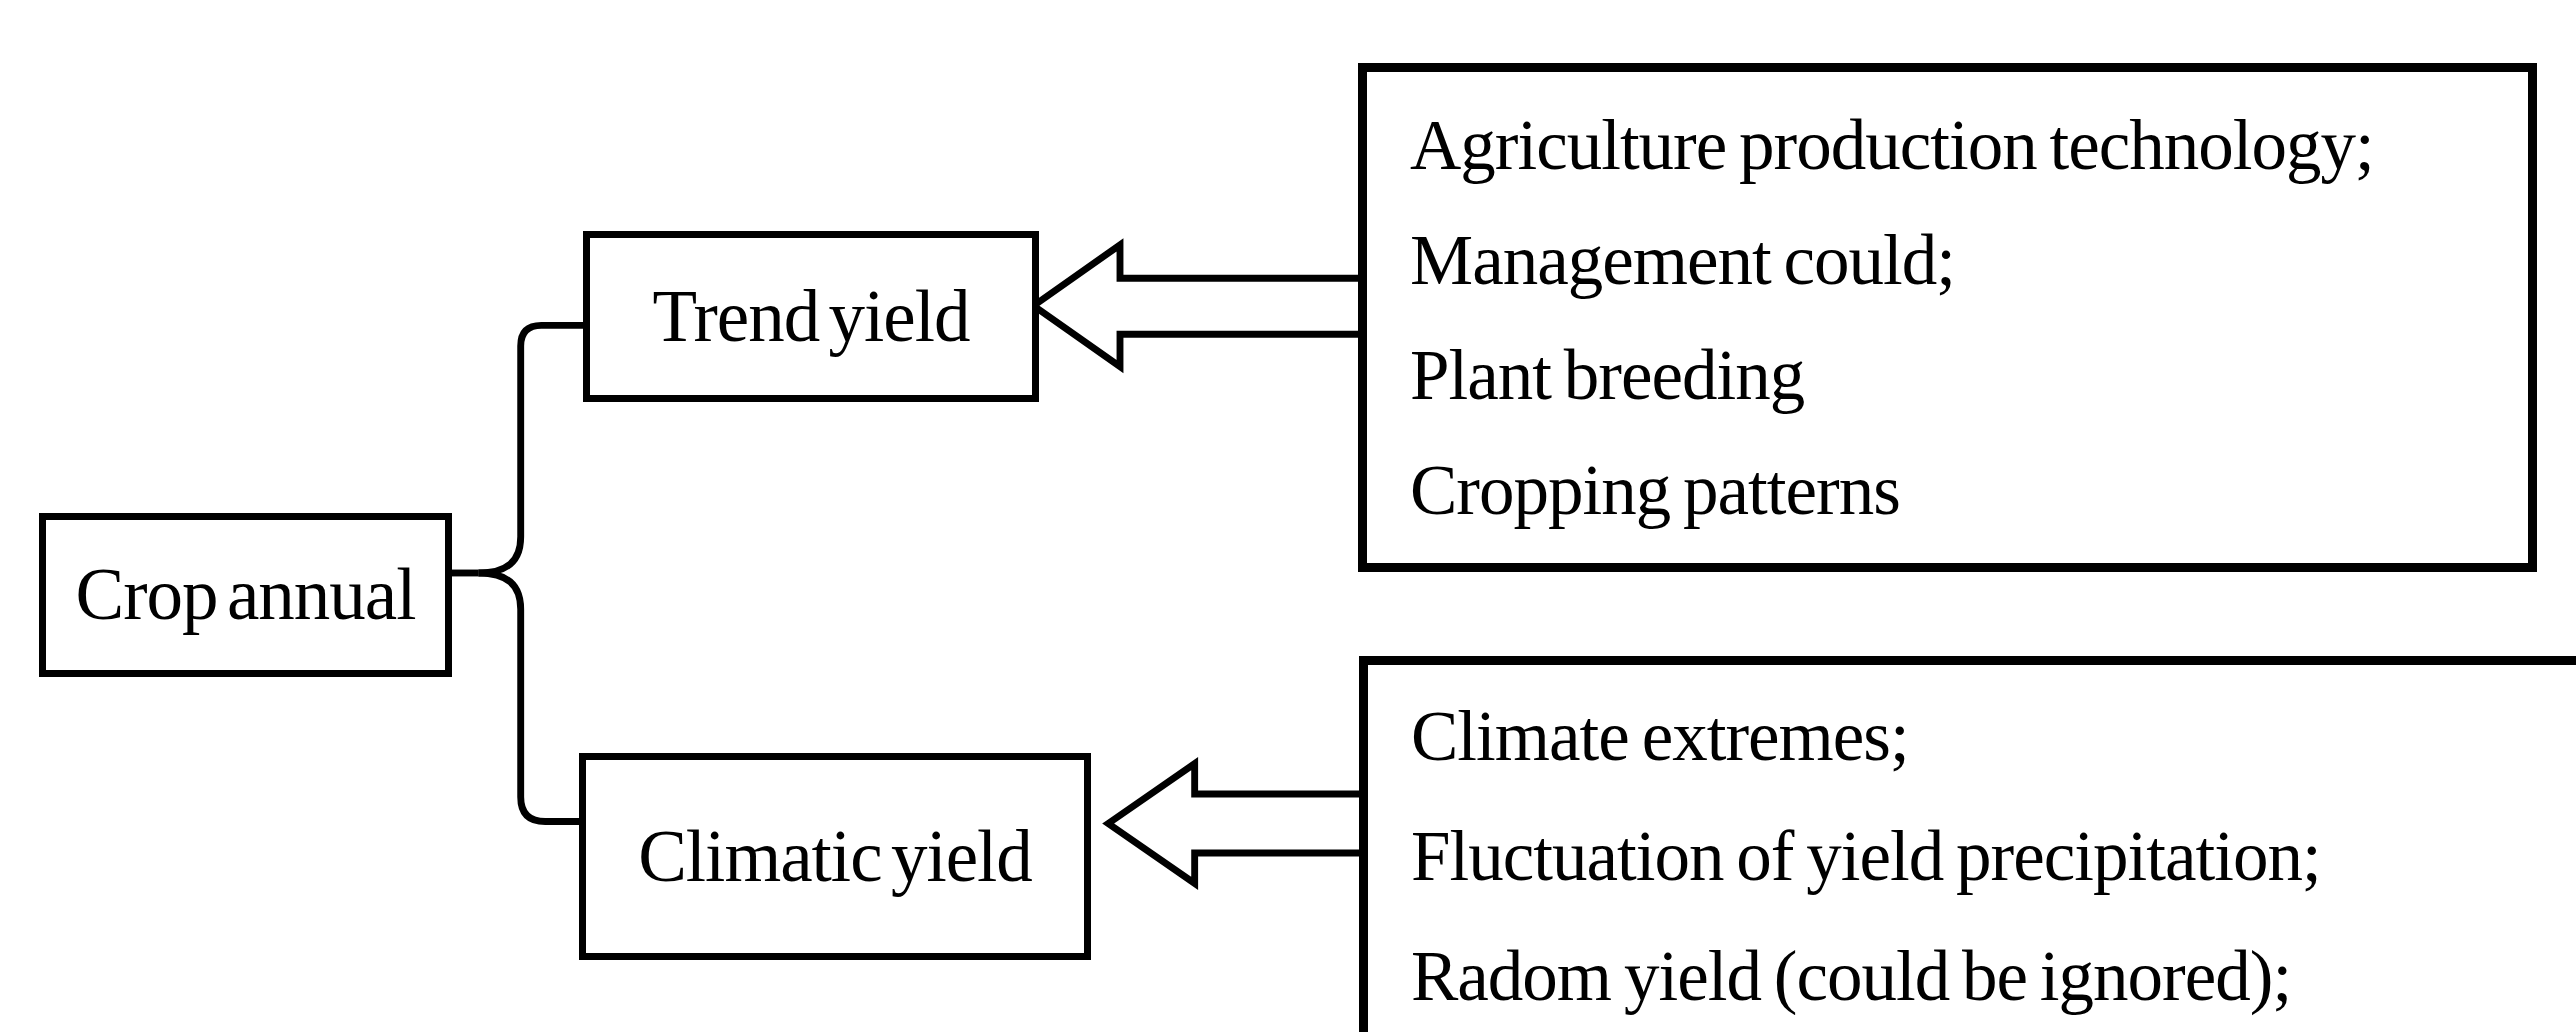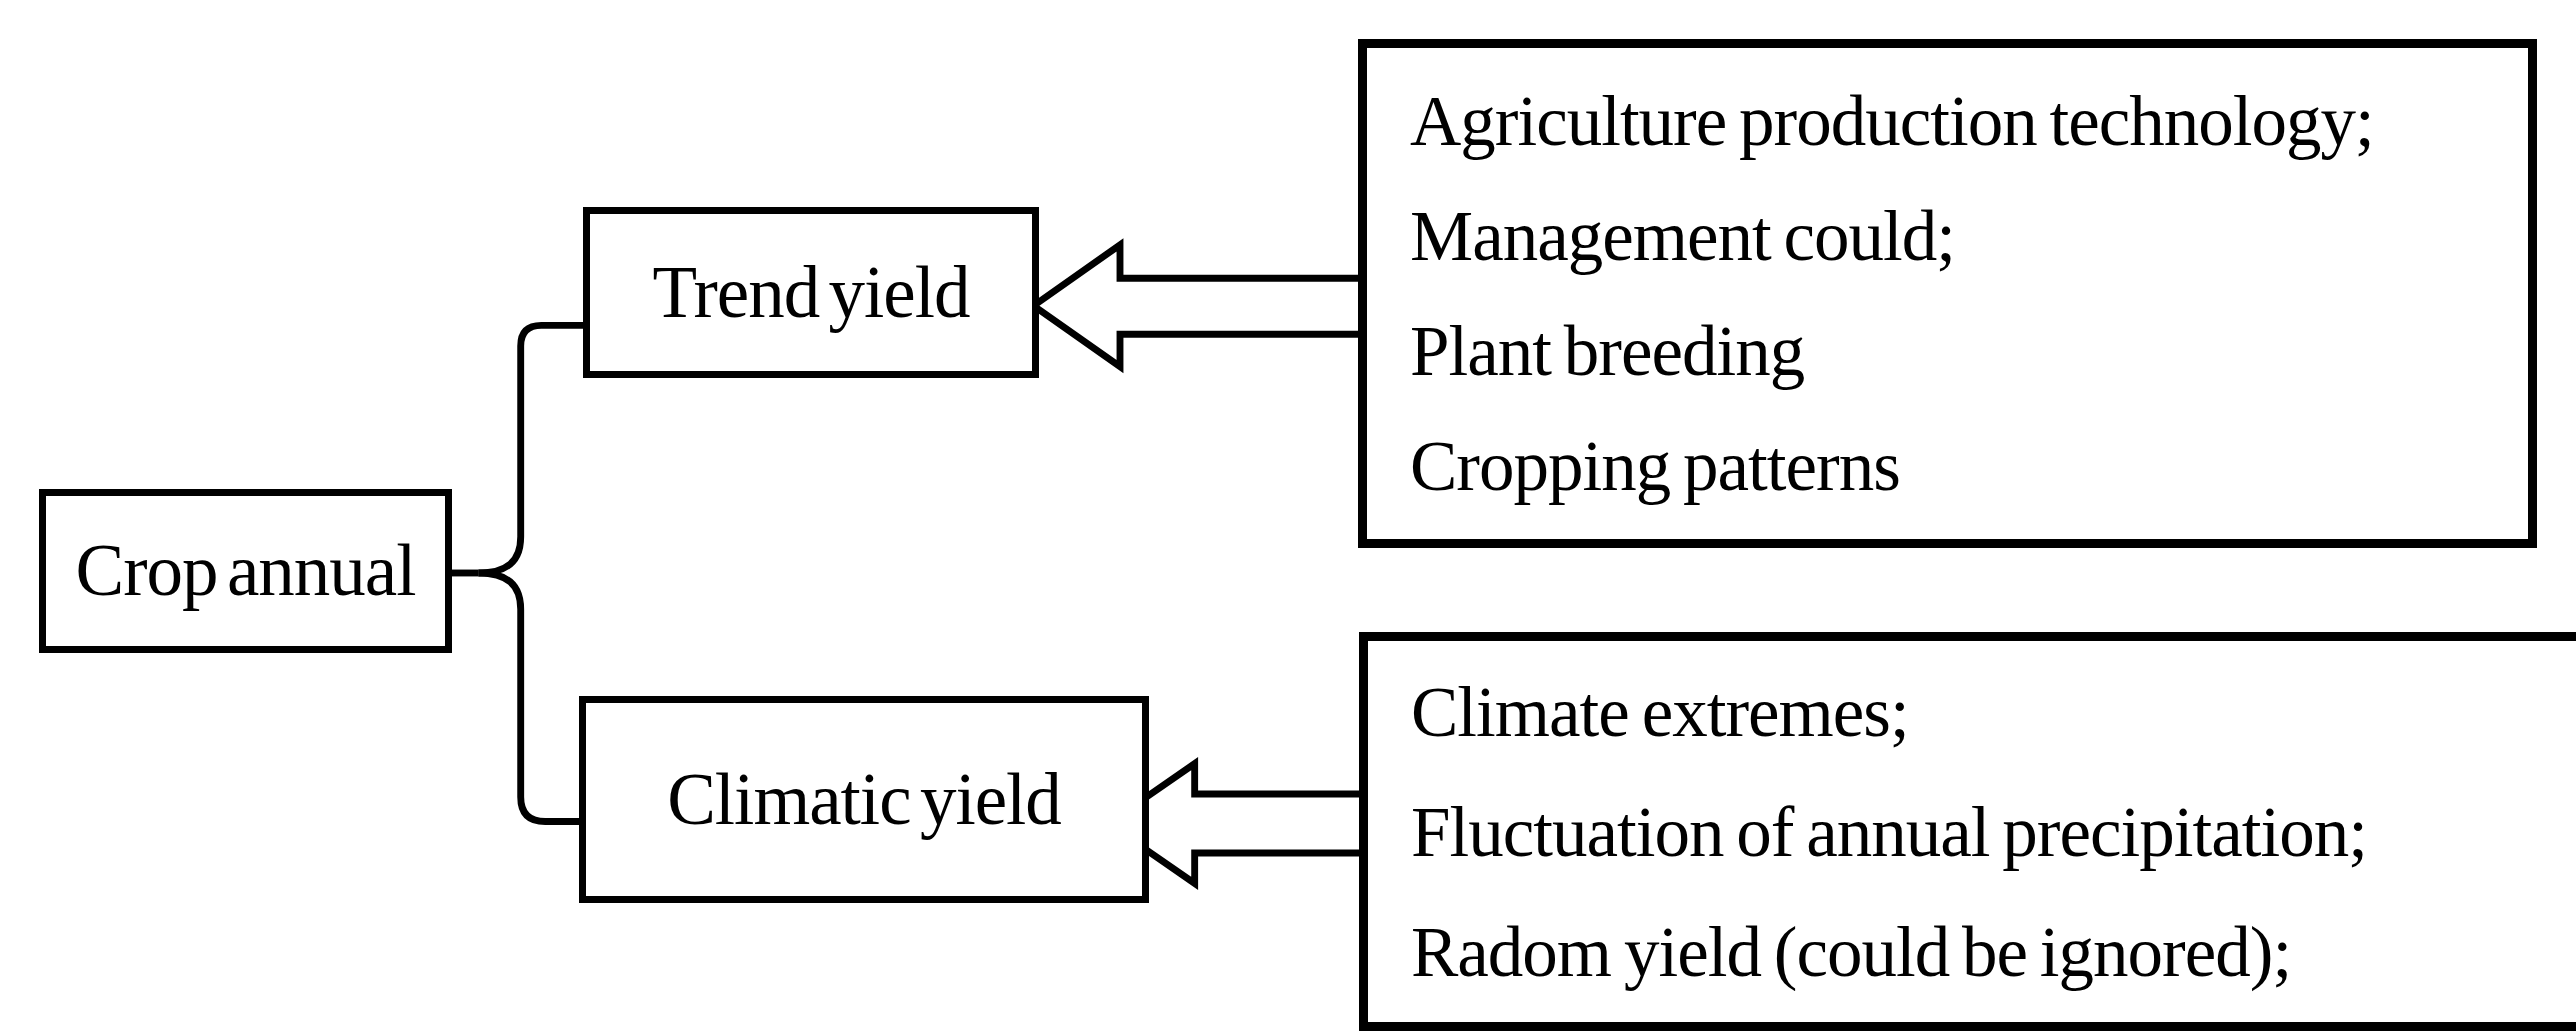--- a/index.html
+++ b/index.html
@@ -26,30 +26,31 @@
   }
   .box {
     position: absolute;
     box-sizing: border-box;
     background: #ffffff;
     border: 7.9px solid #000000;
     display: flex;
     align-items: center;
     justify-content: center;
     z-index: 2;
+    margin-top: 24px;
   }
   .node-label {
     font-size: 73px;
     letter-spacing: -1px;
     word-spacing: -7.9px;
     white-space: nowrap;
   }
   .box-crop-yield      { left: 39px;  top: 489px; width: 413px;  height: 164px; }
   .box-trend-yield     { left: 583px; top: 207px; width: 456px;  height: 171px; align-items: center; }
-  .box-climatic-yield  { left: 579px; top: 696px; width: 570px;  height: 207px; }
+  .box-climatic-yield  { left: 579px; top: 729px; width: 512px;  height: 207px; }
   .factors {
     border-width: 9.8px;
     flex-direction: column;
     align-items: flex-start;
     justify-content: center;
     padding-left: 43px;
     padding-right: 9.8px;
   }
   .box-trend-factors    { left: 1358px; top: 39px;  width: 1179px; height: 509px; }
   .box-climatic-factors { left: 1359px; top: 632px; width: 1410px; height: 399px; }
@@ -94,18 +95,18 @@
 
   <div class="box factors box-trend-factors">
     <div class="factor-line">Agriculture production technology;</div>
     <div class="factor-line">Management could;</div>
     <div class="factor-line">Plant breeding</div>
     <div class="factor-line">Cropping patterns</div>
   </div>
 
   <div class="box factors box-climatic-factors">
     <div class="factor-line">Climate extremes;</div>
-    <div class="factor-line">Fluctuation of annual precipitation;</div>
+    <div class="factor-line">Fluctuation of yield precipitation;</div>
     <div class="factor-line">Radom yield (could be ignored);</div>
   </div>
 
 </div>
 
 
 </body></html>

